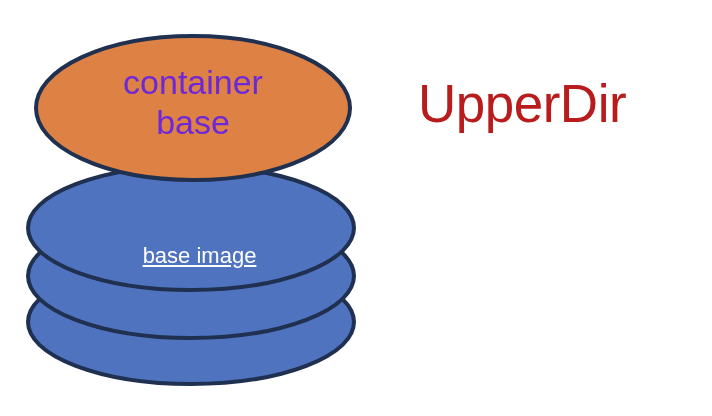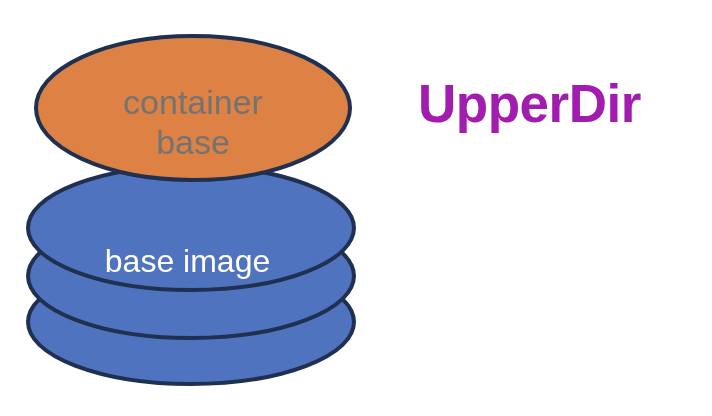--- a/index.html
+++ b/index.html
@@ -32,24 +32,25 @@
     line-height: 1.18;
     pointer-events: none;
   }
   #container-layer-label {
     left: 36px;
     top: 62px;
     width: 314px;
     font-size: 34px;
   }
   #base-image-label {
-    left: 24px;
+    left: 36px;
     top: 243px;
     width: 327px;
-    font-size: 32px;
+    font-size: 22px;
+    text-decoration: underline;
   }
   .side-label {
     position: absolute;
     font-family: "Liberation Sans", sans-serif;
     font-weight: 400;
     font-size: 53px;
     white-space: pre;
     letter-spacing: -0.5px;
   }
   #upperdir-label {
@@ -72,20 +73,20 @@
 
     <ellipse cx="191" cy="322" rx="163" ry="62" fill="#4F73BF" stroke="#1F3050" stroke-width="4"></ellipse>
 
     <ellipse cx="191" cy="276" rx="163" ry="62" fill="#4F73BF" stroke="#1F3050" stroke-width="4"></ellipse>
 
     <ellipse cx="191" cy="228" rx="163" ry="62" fill="#4F73BF" stroke="#1F3050" stroke-width="4"></ellipse>
 
     <ellipse cx="193" cy="108" rx="157" ry="72" fill="#DD8244" stroke="#1F3050" stroke-width="4"></ellipse>
   </svg>
 
-  <div class="overlay-text" id="container-layer-label" style="color: #737373; margin-top: 20px;"><span>container</span><br><span>base</span></div>
+  <div class="overlay-text" id="container-layer-label" style="color: #6d28d9;"><span>container</span><br><span>base</span></div>
 
   <div class="overlay-text" id="base-image-label" style="color: rgb(255, 255, 255);">base image</div>
 
-  <div class="side-label" id="upperdir-label" style="color: #a21caf; font-weight: bold;">UpperDir</div>
+  <div class="side-label" id="upperdir-label" style="color: #b91c1c;">UpperDir</div>
 
 
 </div>
 
 </body></html>

